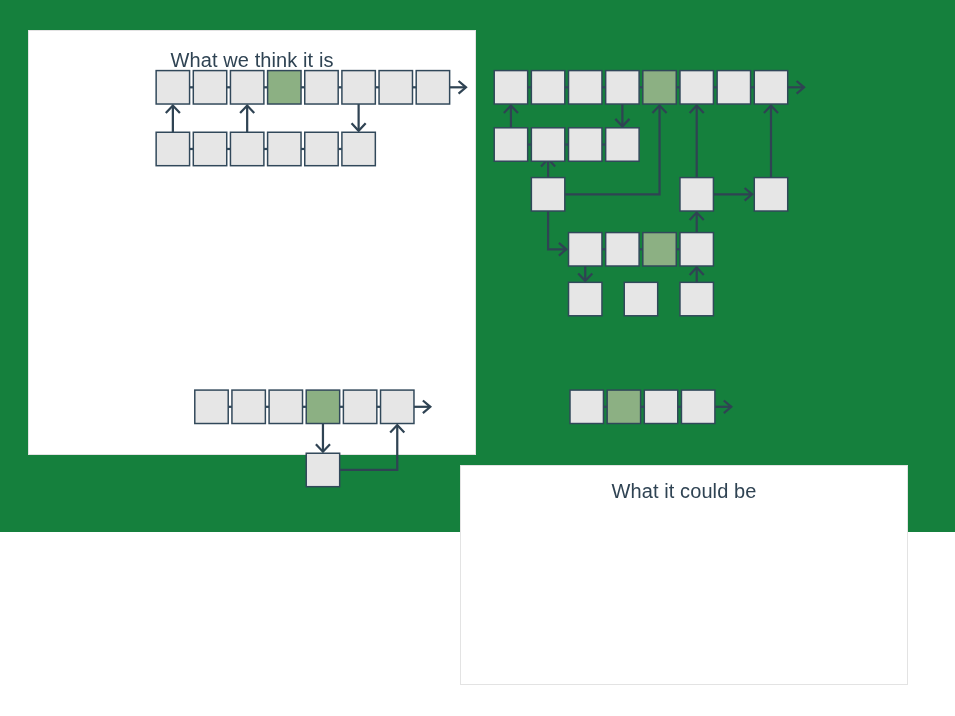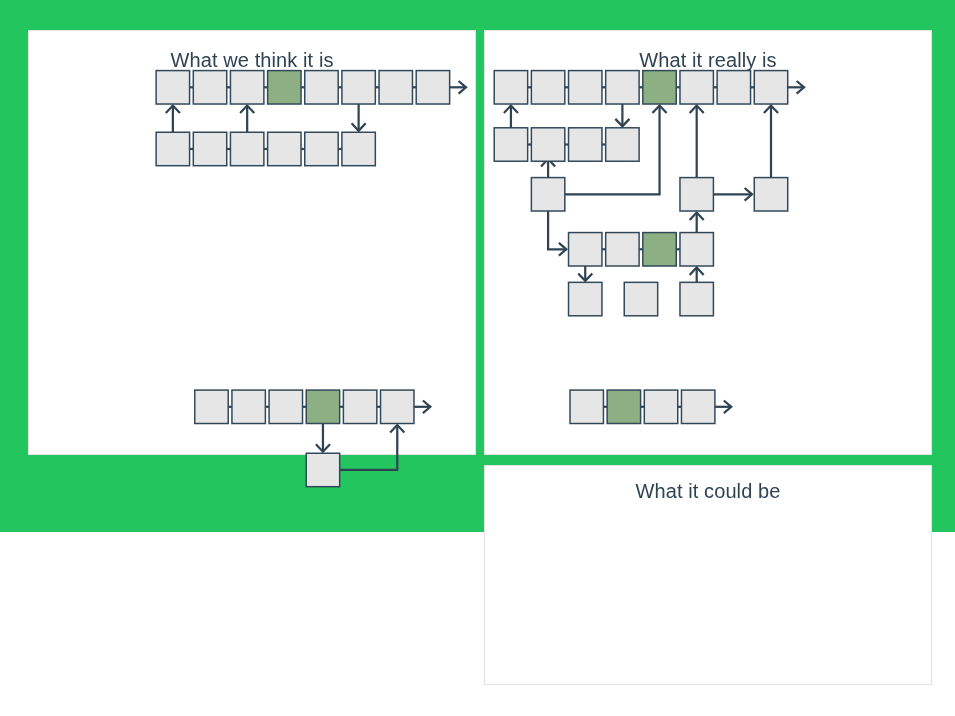--- a/index.html
+++ b/index.html
@@ -10,21 +10,21 @@
   body {
     width: 955px;
     height: 716px;
     font-family: "Liberation Sans", sans-serif;
     overflow: hidden;
   }
   #root {
     position: relative;
     width: 955px;
     height: 532px;
-    background: #22c55e;
+    background: #15803d;
   }
   .panel {
     position: absolute;
     background: #ffffff;
     border: 1px solid #e3e3e3;
     box-sizing: border-box;
   }
   .panel-title {
     position: absolute;
     left: 0;
@@ -110,23 +110,20 @@
       <rect class="flow-box" x="295" y="95" width="45" height="45"></rect>
       <rect class="flow-box" x="345" y="95" width="45" height="45"></rect>
       <rect class="flow-box" x="395" y="95" width="45" height="45"></rect>
       <rect class="flow-box" x="45" y="178" width="45" height="45"></rect>
       <rect class="flow-box" x="95" y="178" width="45" height="45"></rect>
       <rect class="flow-box" x="145" y="178" width="45" height="45"></rect>
       <rect class="flow-box" x="195" y="178" width="45" height="45"></rect>
       <rect class="flow-box" x="245" y="178" width="45" height="45"></rect>
       <rect class="flow-box" x="295" y="178" width="45" height="45"></rect>
     </svg>
-    <div class="panel" style="left: 484px; top: 30px; width: 448px; height: 425px;">
-      <div class="panel-title" style="top: 18px;">What it really is</div>
-    </div>
     <svg class="panel-canvas" viewBox="0 0 955 716" width="955" height="716" style="position: absolute; left: 0px; top: 0px; pointer-events: none;">
       <path class="conn" d="M 545 117.5 L 550 117.5"></path>
       <path class="conn" d="M 595 117.5 L 600 117.5"></path>
       <path class="conn" d="M 645 117.5 L 650 117.5"></path>
       <path class="conn" d="M 695 117.5 L 700 117.5"></path>
       <path class="conn" d="M 745 117.5 L 750 117.5"></path>
       <path class="conn" d="M 795 117.5 L 800 117.5"></path>
       <path class="conn" d="M 845 117.5 L 850 117.5"></path>
       <path class="conn" d="M 545 194.5 L 550 194.5"></path>
       <path class="conn" d="M 595 194.5 L 600 194.5"></path>
@@ -194,21 +191,21 @@
       <path class="arrow-line" d="M 292 632.5 L 369.5 632.5 L 369.5 572"></path>
       <path class="arrow-head" d="M 360 582 L 369.5 572 L 379 582"></path>
       <rect class="flow-box" x="97" y="525" width="45" height="45"></rect>
       <rect class="flow-box" x="147" y="525" width="45" height="45"></rect>
       <rect class="flow-box" x="197" y="525" width="45" height="45"></rect>
       <rect class="flow-box green" x="247" y="525" width="45" height="45"></rect>
       <rect class="flow-box" x="297" y="525" width="45" height="45"></rect>
       <rect class="flow-box" x="347" y="525" width="45" height="45"></rect>
       <rect class="flow-box" x="247" y="610" width="45" height="45"></rect>
     </svg>
-    <div class="panel" style="left: 484px; top: 465px; width: 448px; height: 220px;">
+    <div class="panel" style="left: 460px; top: 465px; width: 448px; height: 220px;">
       <div class="panel-title" style="top: 14px;">What it could be</div>
     </div>
     <svg class="panel-canvas" viewBox="0 0 955 716" width="955" height="716" style="position: absolute; left: 0px; top: 0px; pointer-events: none;">
       <path class="conn" d="M 647 547.5 L 652 547.5"></path>
       <path class="conn" d="M 697 547.5 L 702 547.5"></path>
       <path class="conn" d="M 747 547.5 L 752 547.5"></path>
       <path class="arrow-line" d="M 797 547.5 L 819 547.5"></path>
       <path class="arrow-head" d="M 809 539 L 819 547.5 L 809 556"></path>
       <rect class="flow-box" x="602" y="525" width="45" height="45"></rect>
       <rect class="flow-box green" x="652" y="525" width="45" height="45"></rect>

